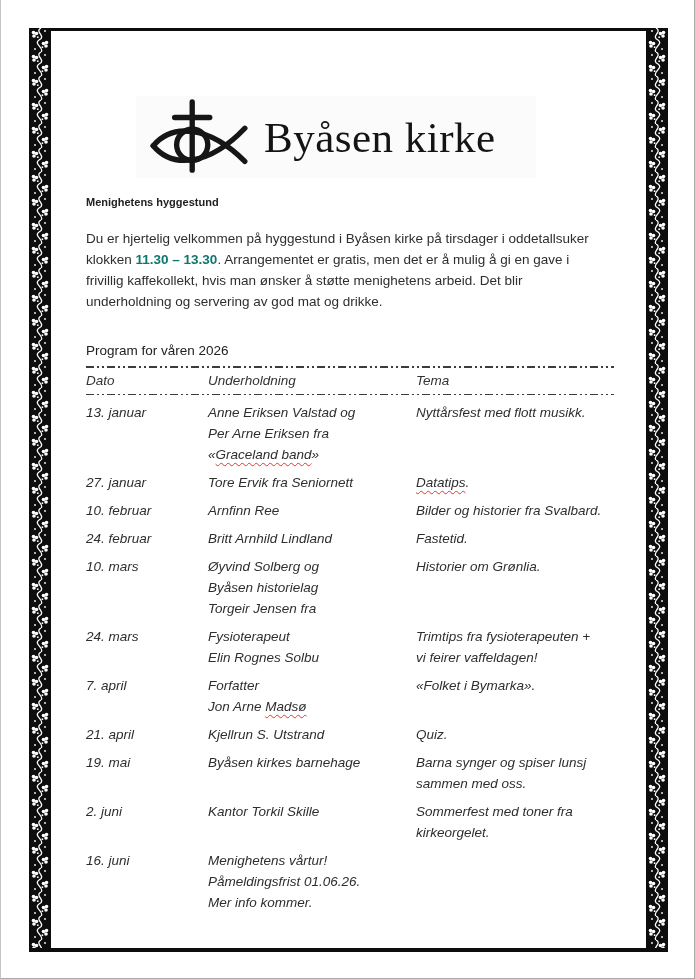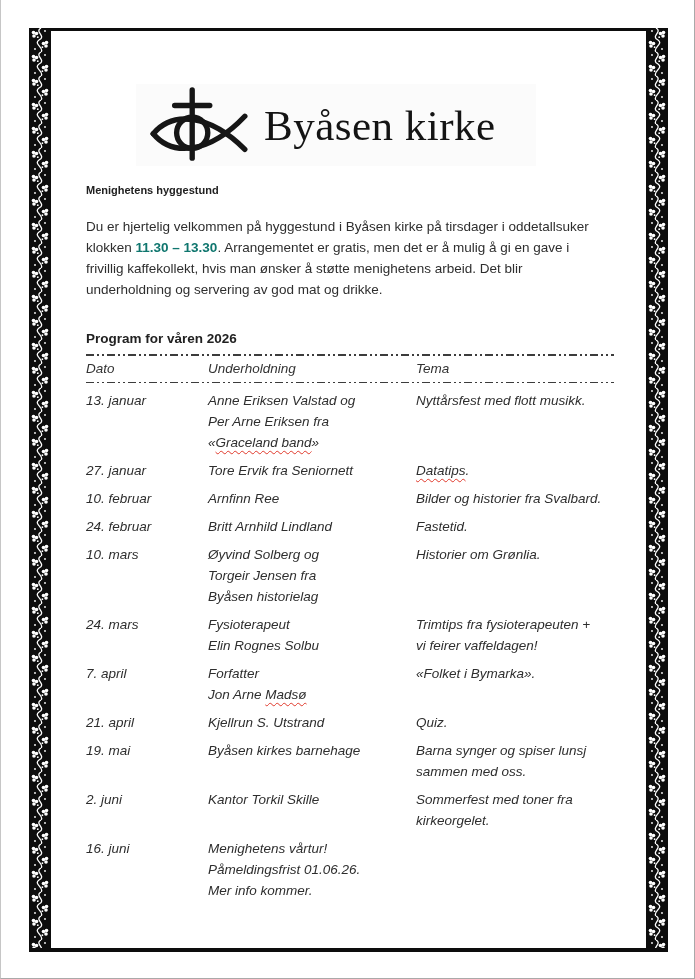--- a/index.html
+++ b/index.html
@@ -20,21 +20,21 @@
   .frame-rule{position:absolute;left:28px;width:639px;background:#0d0d0d;}
   .frame-rule-top{top:28px;height:3px;}
   .frame-rule-bottom{top:948px;height:4px;}
   .band{position:absolute;top:28px;height:920px;width:22px;display:block;}
   .band-left{left:28px;}
   .band-right{left:645px;}
   
   .content{
     position:absolute;left:50px;top:31px;width:595px;height:917px;
     box-sizing:border-box;
-    padding:0 32px 0 35px;
+    padding:12px 32px 0 35px;
     font-size:13.5px;line-height:21px;
   }
   .logo{
     margin:53px 0 0 50px;
     width:400px;height:82px;
     background:#fbfbfb;
     display:flex;align-items:center;
   }
   .logo-icon{width:100px;height:76px;margin-left:14px;flex:0 0 auto;}
   .logo-text{
@@ -42,21 +42,21 @@
     font-size:43px;color:#141414;margin-left:14px;white-space:nowrap;
     letter-spacing:0.5px;
   }
   h1.title{
     font-size:11px;line-height:20px;font-weight:bold;color:#212121;
     margin:14px 0 0 0;
   }
   p.intro{margin:16px 0 0 0;max-width:524px;}
   p.intro strong{color:#0f766e;}
   h2.program-heading{
-    font-size:13.5px;line-height:21px;font-weight:bold;color:#212121;
+    font-size:13.5px;line-height:21px;font-weight:normal;color:#212121;
     margin:28px 0 0 0;
   }
   .table{width:528px;margin-top:5px;}
   .rule{
     height:1.6px;
     background:repeating-linear-gradient(to right,
       #3c3c3c 0 8px, transparent 8px 11px,
       #3c3c3c 11px 13px, transparent 13px 16px,
       #3c3c3c 16px 18px, transparent 18px 21px);
   }
@@ -200,22 +200,22 @@
             <div class="pcell">
               <div class="tline">Fastetid.</div>
             </div>
           </div>
           <div class="prow">
             <div class="pcell">
               <div class="tline">10. mars</div>
             </div>
             <div class="pcell">
               <div class="tline">Øyvind Solberg og</div>
+              <div class="tline">Byåsen historielag</div>
               <div class="tline">Torgeir Jensen fra</div>
-              <div class="tline">Byåsen historielag</div>
             </div>
             <div class="pcell">
               <div class="tline">Historier om Grønlia.</div>
             </div>
           </div>
           <div class="prow">
             <div class="pcell">
               <div class="tline">24. mars</div>
             </div>
             <div class="pcell">

